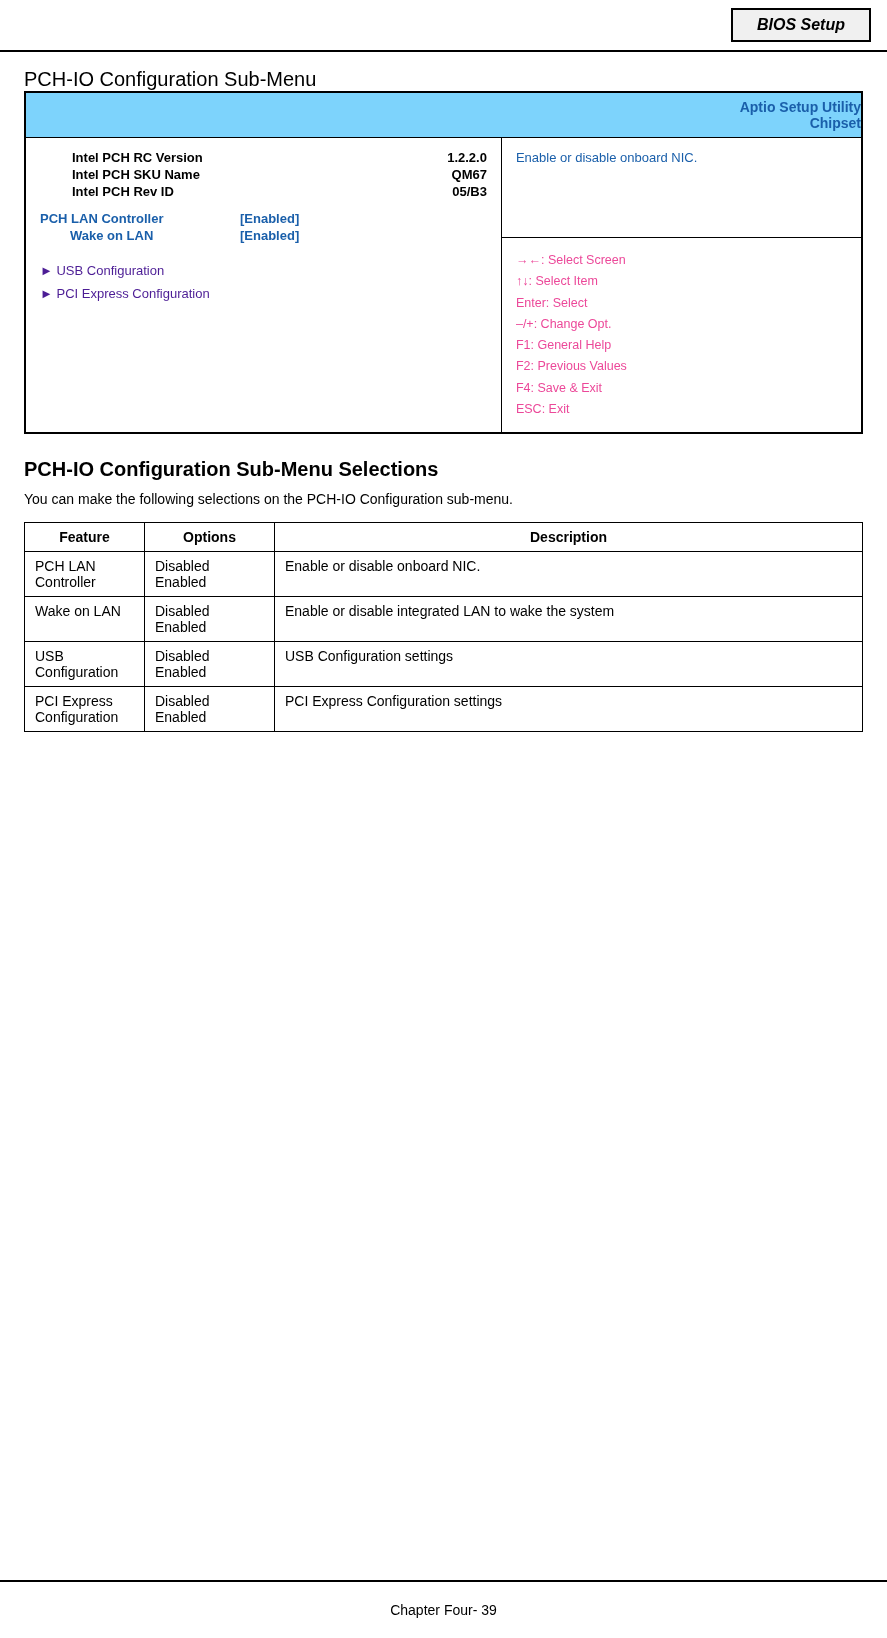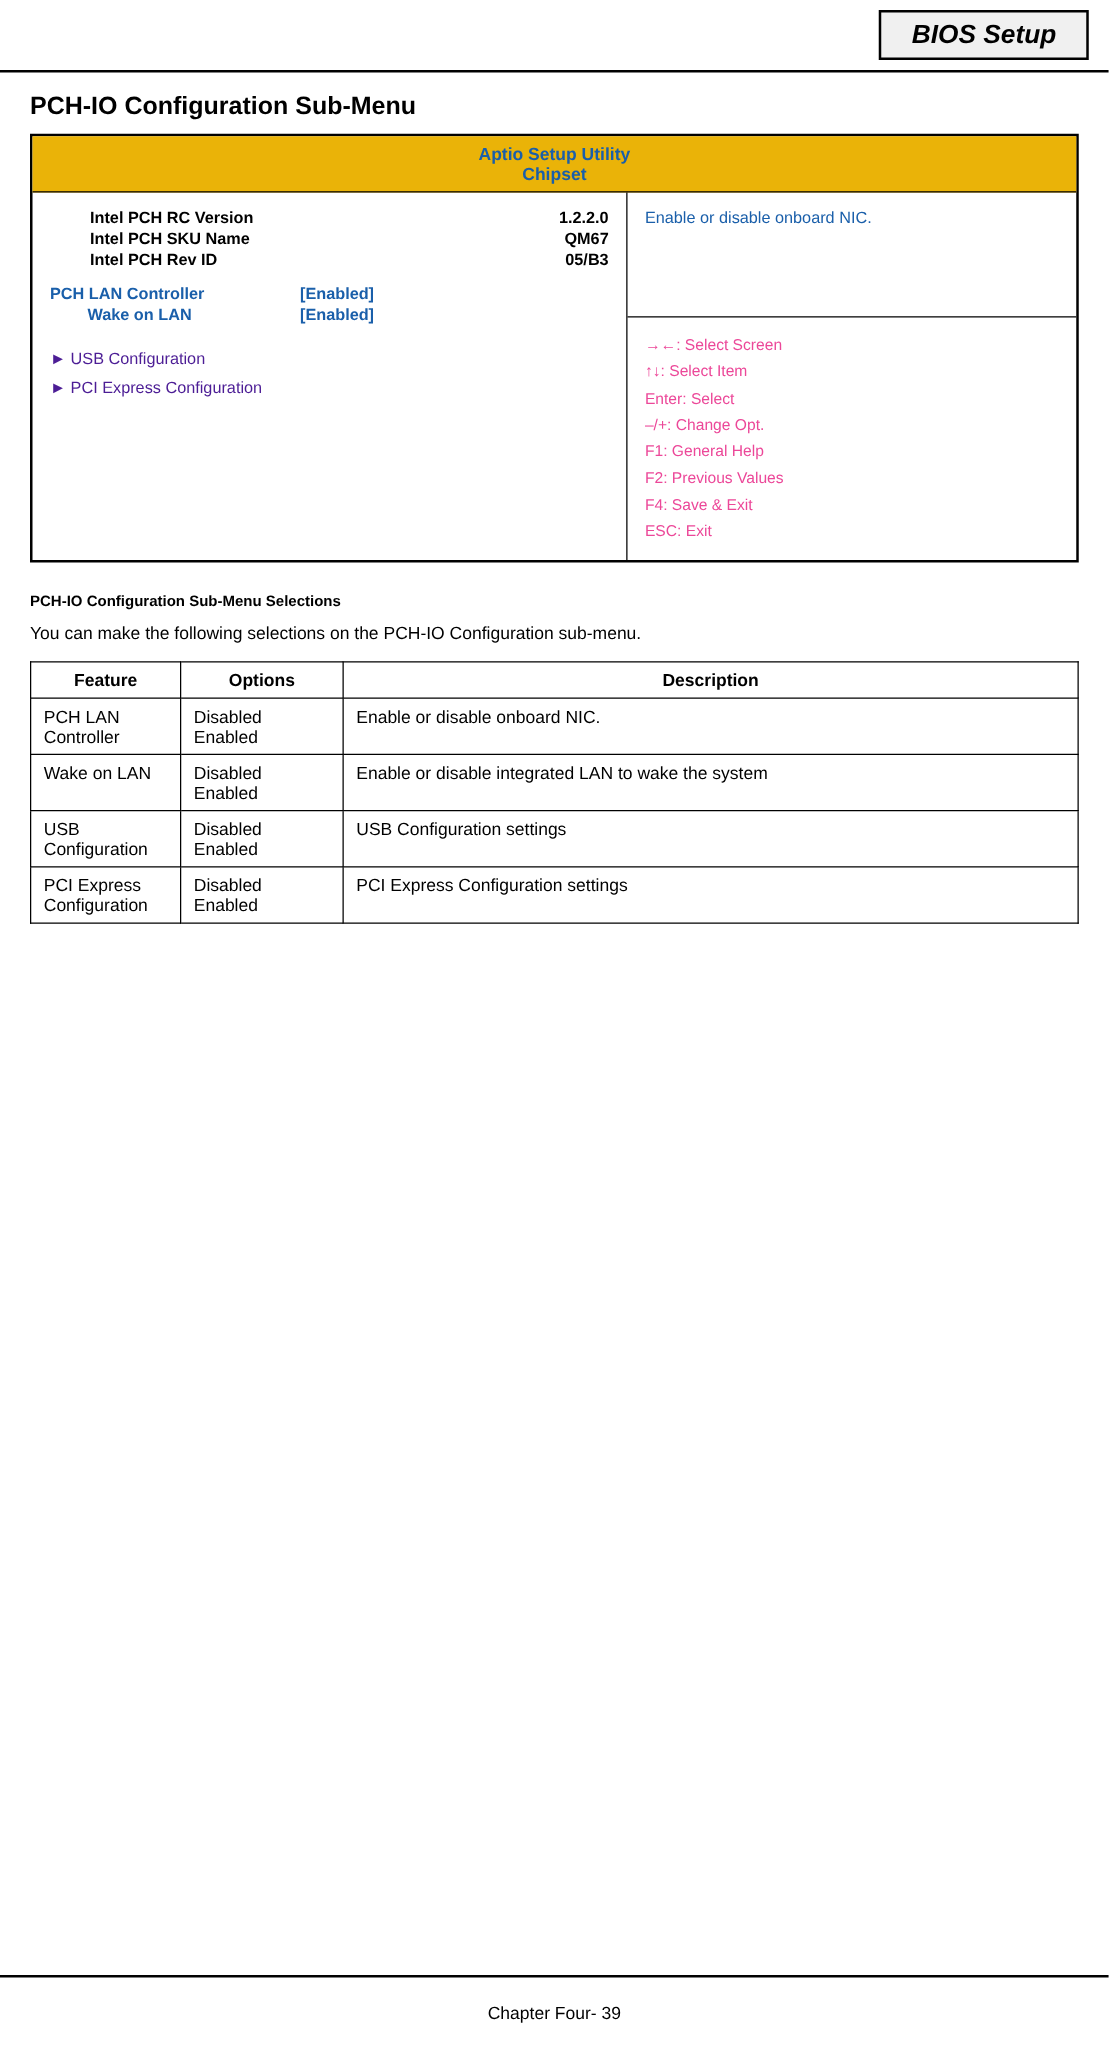--- a/index.html
+++ b/index.html
@@ -17,47 +17,46 @@
       display: flex;
       justify-content: flex-end;
       padding: 8px 16px;
       border-bottom: 2px solid #000;
     }
     .header-title-box {
       border: 2px solid #000;
       padding: 6px 24px;
       font-weight: bold;
       font-style: italic;
-      font-size: 21px;
+      font-size: 16px;
       background: #f0f0f0;
     }
 
     
     .content {
       padding: 16px 24px;
     }
 
     
     .page-title {
       font-size: 20px;
-      font-weight: bold;
-      margin-bottom: 10px;
+      font-weight: normal;
     }
 
     
     .bios-table-outer {
       border: 2px solid #000;
       width: 100%;
       margin-bottom: 24px;
     }
 
     
     .bios-header {
-      background: #eab308;
-      text-align: center;
+      background: #7dd3fc;
+      text-align: right;
       padding: 6px 0;
       border-bottom: 1px solid #000;
       color: #1a5faa;
       font-weight: bold;
       font-size: 14px;
     }
 
     
     .bios-body {
       display: flex;
@@ -136,21 +135,21 @@
 
     .bios-submenu-item {
       color: #4c1d95;
       margin-top: 8px;
       font-size: 13px;
     }
 
     
     .selections-title {
       font-weight: bold;
-      font-size: 12px;
+      font-size: 20px;
       margin-bottom: 8px;
       margin-top: 8px;
     }
 
     .selections-desc {
       font-size: 14px;
       margin-bottom: 12px;
       text-align: justify;
       line-height: 1.5;
     }

